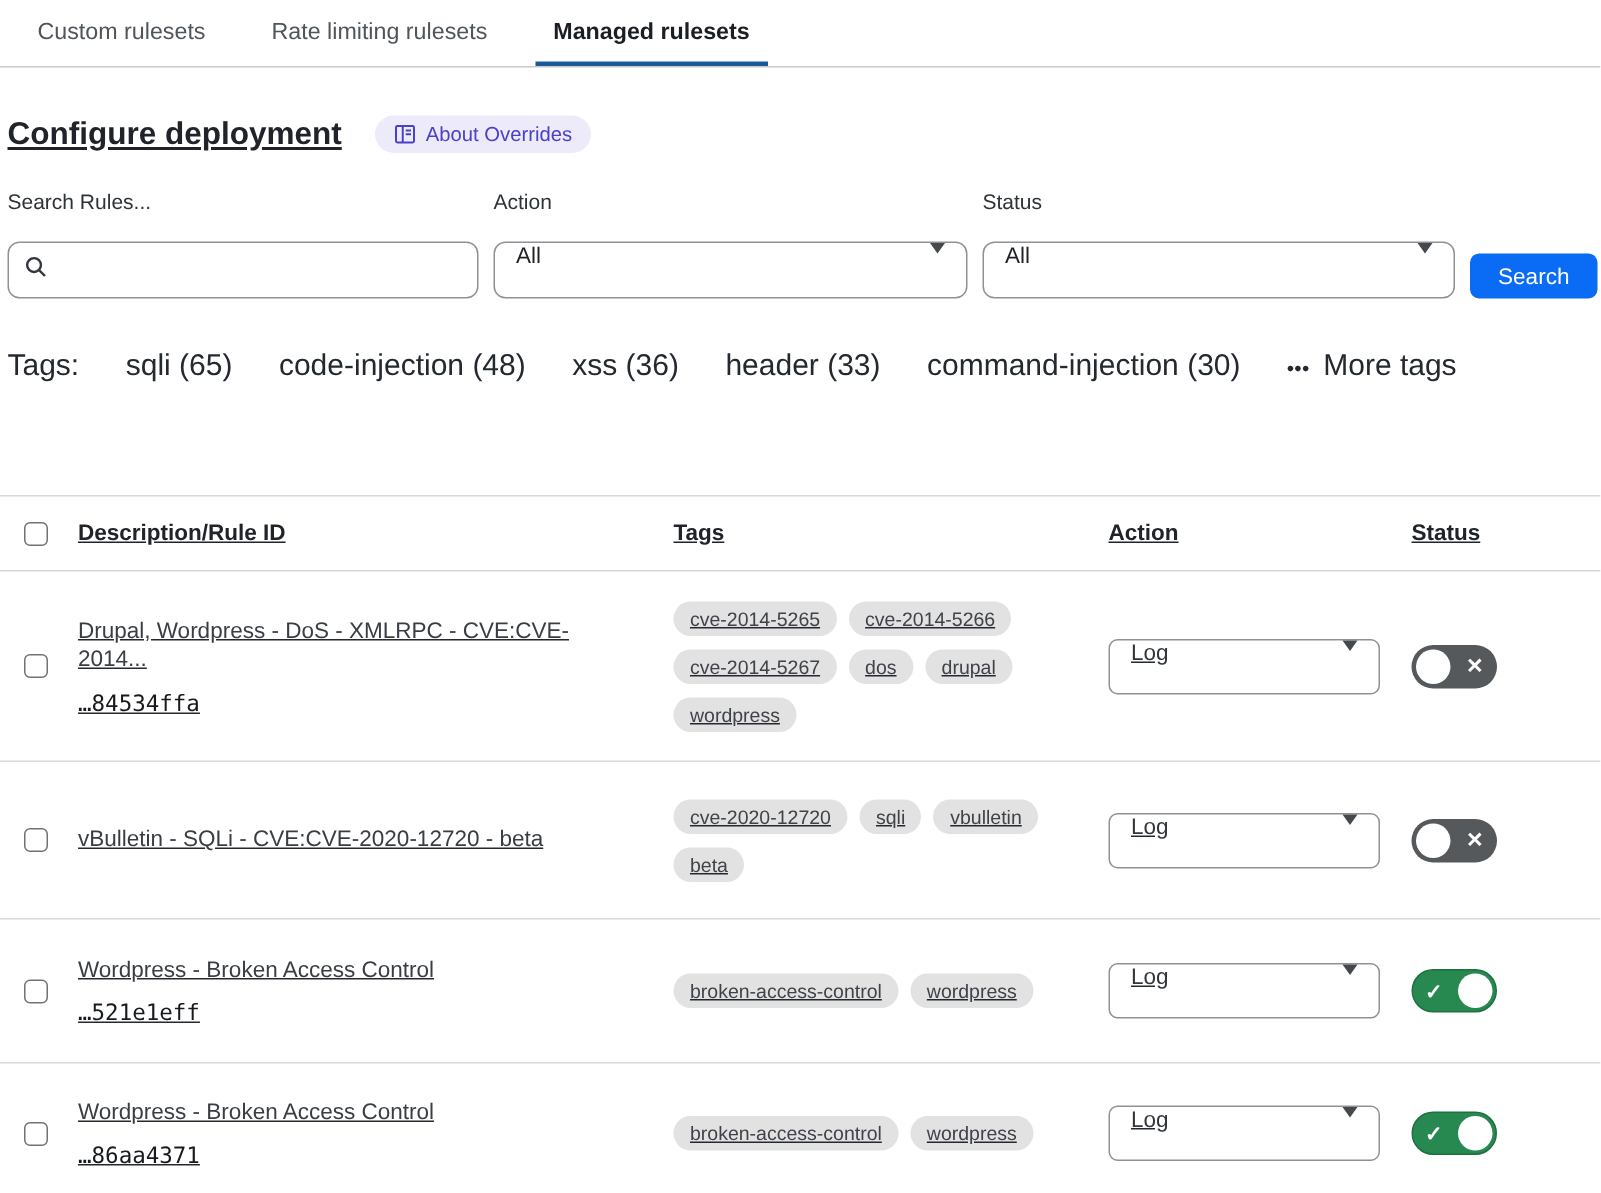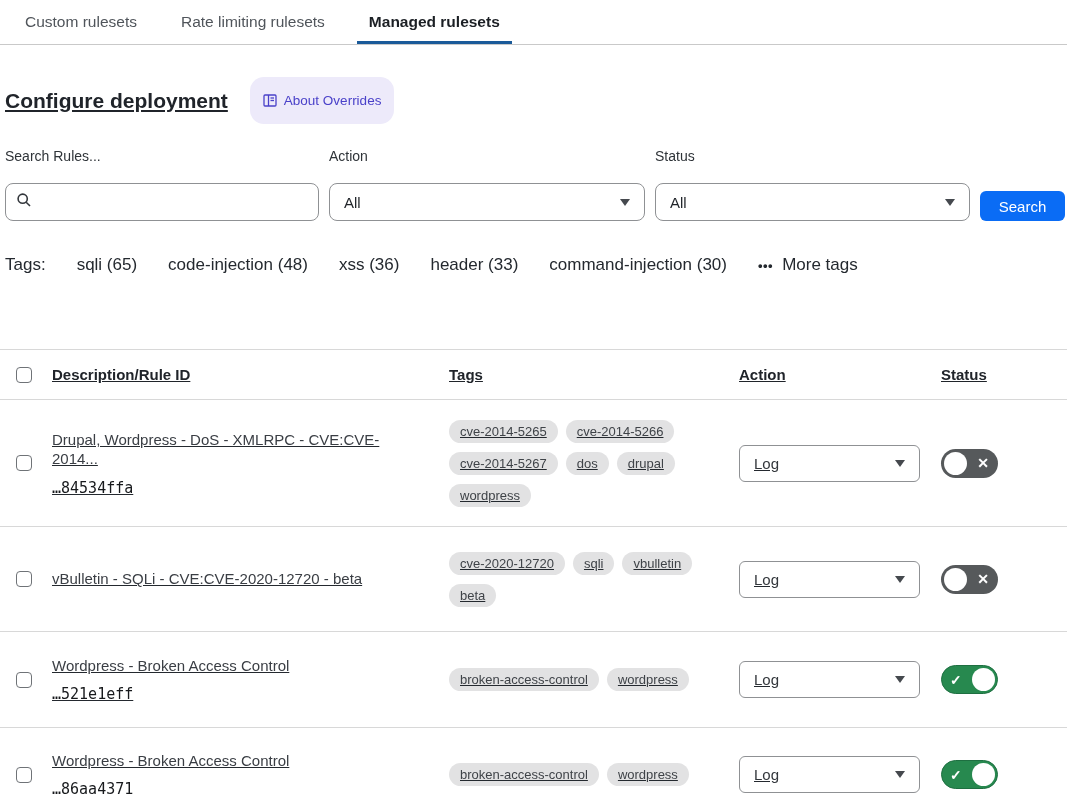--- a/index.html
+++ b/index.html
@@ -31,21 +31,21 @@
 
   
   .head-row {
     display: flex; align-items: center; gap: 22px;
     margin: 32px 0 0 5px;
   }
   .page-title { font-size: 21px; font-weight: 700; color: #20242a; text-decoration: underline; }
   .badge {
     display: inline-flex; align-items: center; gap: 7px;
     background: #edeafa; color: #4a41c9;
-    font-size: 13.5px; padding: 16px 13px;
+    font-size: 13.5px; padding: 5px 13px;
     border-radius: 14px; cursor: pointer;
   }
   .badge svg { display: block; }
 
   
   .filters {
     display: flex; align-items: flex-end;
     margin: 24px 0 0 5px; gap: 10px;
   }
   .field { display: flex; flex-direction: column; }
@@ -56,21 +56,21 @@
     display: flex; align-items: center; padding: 0 10px;
     background: #fff;
   }
   .search-box input {
     border: none; outline: none; flex: 1;
     font-size: 15px; margin-left: 8px;
     font-family: "Liberation Sans", sans-serif;
   }
   .select {
     height: 38px; border: 1px solid #8f9194; border-radius: 8px;
-    display: flex; align-items: center; justify-content: space-between;
+    display: flex; justify-content: space-between;
     padding: 0 14px; font-size: 15px; color: #1f2328;
     background: #fff; cursor: pointer;
   }
   .select.w-action { width: 316px; }
   .select.w-status { width: 315px; }
   .caret {
     width: 0; height: 0;
     border-left: 5.5px solid transparent;
     border-right: 5.5px solid transparent;
     border-top: 7px solid #45494e;
@@ -79,21 +79,21 @@
     width: 85px; height: 30px;
     background: #0a6cf5; color: #ffffff;
     border: none; border-radius: 6px;
     font-size: 15px; cursor: pointer;
     font-family: "Liberation Sans", sans-serif;
   }
 
   
   .tagsbar {
     display: flex; align-items: flex-start; gap: 31px;
-    margin: 34px 0 0 5px; font-size: 17px; color: #24292f;
+    margin: 34px 0 0 5px; font-size: 20px; color: #24292f;
   }
   .tagsbar .tag-link { cursor: pointer; white-space: nowrap; }
   .more-tags { display: inline-flex; align-items: center; gap: 9px; cursor: pointer; }
   .dots-icon::before { content: "•••"; font-size: 13px; letter-spacing: 0.5px; color: #24292f; font-weight: 700; }
 
   
   .table { margin-top: 74px; width: 1067px; }
   .tr {
     display: grid;
     grid-template-columns: 52px 397px 290px 202px auto;

